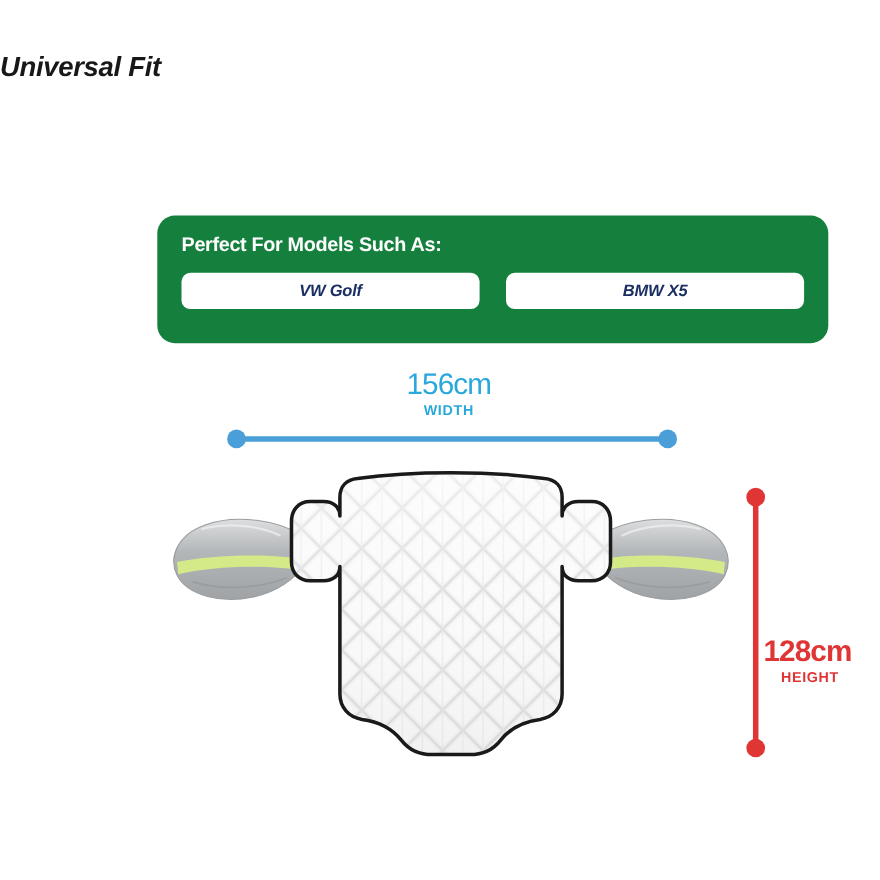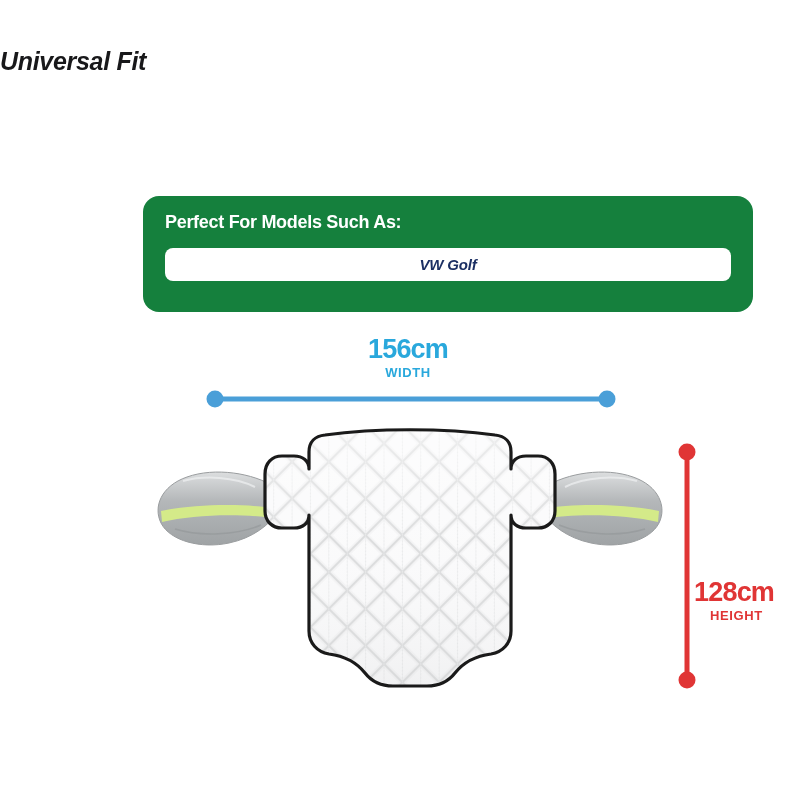--- a/index.html
+++ b/index.html
@@ -83,21 +83,21 @@
   
   .width-label {
     position: absolute;
     left: 288px;
     top: 336px;
     width: 240px;
     text-align: center;
   }
   .width-value {
     font-size: 27px;
-    font-weight: bold;
+    font-weight: normal;
     color: #29a8dc;
     letter-spacing: -0.8px;
     line-height: 1;
   }
   .width-sub {
     margin-top: 3px;
     font-size: 13px;
     font-weight: bold;
     color: #29a8dc;
     letter-spacing: 0.6px;
@@ -159,20 +159,23 @@
 
 <div class="header">
   <div class="eyebrow">Universal Fit</div>
 </div>
 
 <div class="models-panel">
   <div class="models-heading">Perfect For Models Such As:</div>
   <div class="pill-row">
     <div class="pill">
       <span>VW Golf</span>
+    </div>
+    <div class="pill">
+      <span>BMW X5</span>
     </div>
   </div>
 </div>
 
 <div class="width-label">
   <div class="width-value">156cm</div>
   <div class="width-sub">WIDTH</div>
 </div>
 
 <div class="width-line">

